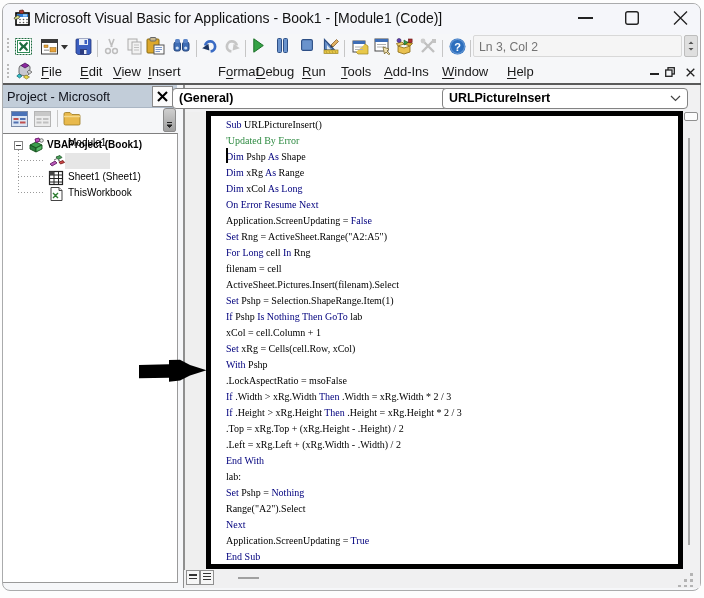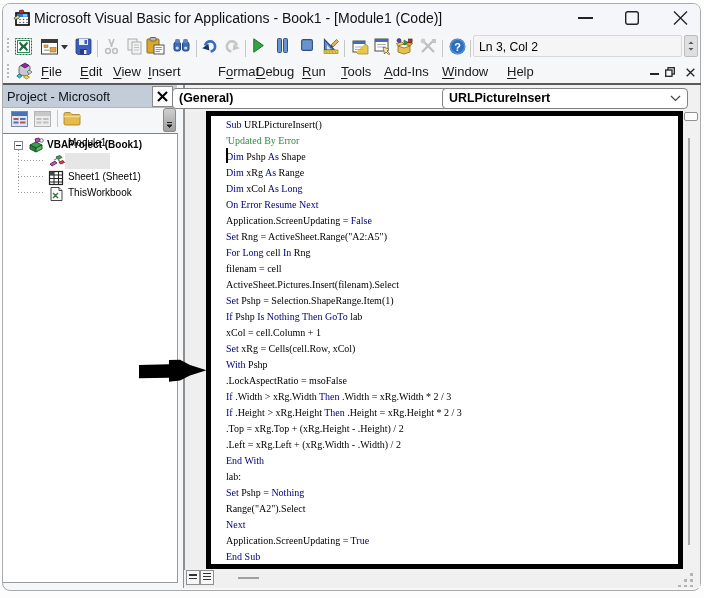--- a/index.html
+++ b/index.html
@@ -143,21 +143,21 @@
   <rect x="12" y="1" width="4" height="4" fill="#c4c4c4"></rect>
 </svg>
 <div class="tsep" style="left:442px"></div>
 <div class="tsep" style="left:470px"></div>
 <svg class="a" style="left:449px;top:38px" width="17" height="17" viewBox="0 0 17 17">
   <circle cx="8.5" cy="8.5" r="8" fill="#2d6fbe"></circle>
   <circle cx="8.5" cy="8.5" r="7" fill="none" stroke="#7fa8dc" stroke-width="0.8"></circle>
   <text x="8.5" y="12.5" font-family="Liberation Sans" font-size="11" font-weight="bold" fill="#fff" text-anchor="middle">?</text>
 </svg>
 <div class="a" style="left:473px;top:35px;width:209px;height:22px;background:#f5f5f5;border:1px solid #d8d8d8;border-radius:2px"></div>
-<div class="a" style="left:479px;top:40px;font-size:12.2px;color:#000000">Ln 3, Col 2</div>
+<div class="a" style="left:479px;top:40px;font-size:12.2px;color:#737373">Ln 3, Col 2</div>
 <div class="a" style="left:684px;top:35px;width:14px;height:22px;background:#dfdfdf;border:1px solid #bdbdbd;border-radius:2px">
   <svg width="12" height="20" viewBox="0 0 12 20">
       <path d="M3.5 8 L6 5.5 L8.5 8 Z M3.5 12 L8.5 12 L6 14.5 Z" fill="#555"></path>
     </svg>
 </div>
 
 <div class="a" style="left:7px;top:64px;width:2px;height:15px;background:repeating-linear-gradient(#b9b9b9 0 2px,transparent 2px 4px)"></div>
 <svg class="a" style="left:16px;top:62px" width="18" height="18" viewBox="0 0 18 18">
   <path d="M3 6 Q3 3 7 3 L12 3 Q15 4 14 7 L13 12 Q12 14 9 14 L5 13 Q2 12 3 8 Z" fill="#c8c8d0" stroke="#555" stroke-width="0.8"></path>
   <path d="M9 1 L13 3.5 L9 6 L5 3.5 Z" fill="#8c28a0" stroke="#401050" stroke-width="0.7"></path>

